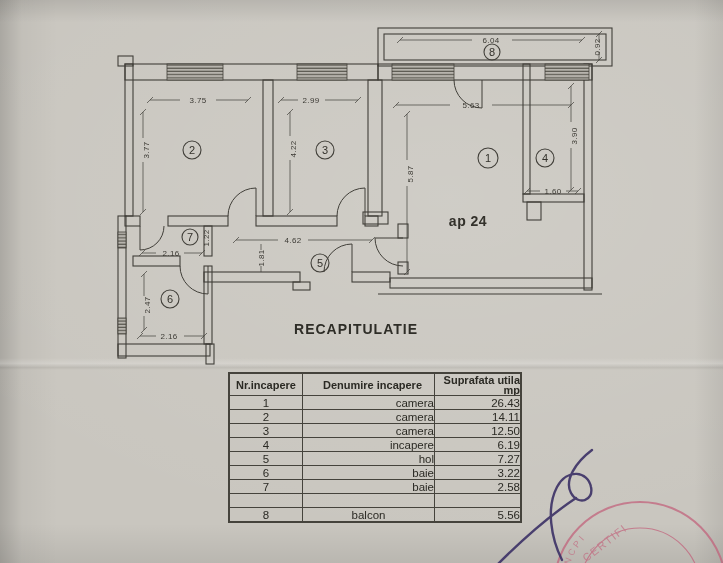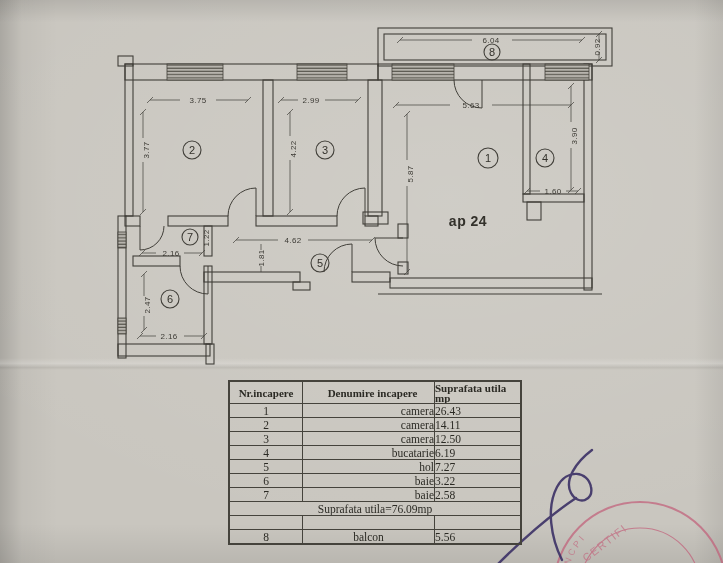--- a/index.html
+++ b/index.html
@@ -23,35 +23,34 @@
   .ink{stroke:#413f39;fill:none}
   text{fill:#3c3a34;}
   .dim{font-size:8px;letter-spacing:.3px;}
   .roomnum{font-size:11px;fill:#33312b;}
   .aplabel{font-size:14px;font-weight:bold;fill:#33312b;letter-spacing:.5px;}
   #heading{
     position:absolute;left:206px;top:321px;width:300px;
     text-align:center;font-size:14px;font-weight:bold;color:#2e2d27;letter-spacing:1px;
   }
   #recap-table{
-    position:absolute;left:228px;top:380px;width:284px;
+    position:absolute;left:228px;top:372px;width:284px;
     border-collapse:collapse;color:#2b2a24;
     table-layout:fixed;
-    font-family:Liberation Serif, serif;
   }
   #recap-table th,#recap-table td{
     border:1px solid #45433c;
     padding:0;overflow:hidden;white-space:nowrap;
   }
   #recap-table{border:2px solid #45433c;}
   #recap-table th{font-size:11px;font-weight:bold;height:21px;line-height:10px;}
   #recap-table td{font-size:11.5px;height:13px;}
   .c-nr{width:72px;text-align:center;}
   .c-name{width:123px;text-align:right;padding-left:8px !important;}
-  .c-area{width:85px;text-align:left;}
+  .c-area{width:85px;text-align:right;}
   .total-row td{height:26px;font-size:14px;text-align:center;}
   .gap-row td{height:7px;}
   .balcony-row td{height:16px;font-size:12px;}
   .balcony-row .c-name{text-align:center;padding-left:0 !important;}
   .stamp-text{fill:#c2607a;opacity:.85;}
 </style>
 </head>
 <body>
 
 <div id="page">
@@ -207,20 +206,21 @@
       <text class="stamp-text" font-size="11" letter-spacing="1.5" transform="rotate(-38 592 578)" x="578" y="582">UTO</text>
       <text class="stamp-text" font-size="9" transform="rotate(-38 568 584)" x="562" y="588">Se</text>
     </g>
 
     <g stroke="#3c3166" stroke-width="2.4" fill="none" stroke-linecap="round" opacity=".9">
       <path d="M 592,450 C 576,462 564,480 571,493 C 578,506 594,501 591,487 C 588,471 567,468 557,487 C 546,508 551,538 562,560"></path>
       <path d="M 498,564 C 520,542 549,516 576,498"></path>
     </g>
   </svg>
 
+  <div id="heading">RECAPITULATIE</div>
 
   <table id="recap-table">
     <thead>
       <tr>
         <th class="c-nr">Nr.incapere</th>
         <th class="c-name" style="text-align:center;padding-left:0">Denumire incapere</th>
         <th class="c-area">
           <div>Suprafata utila</div>
           <div>mp</div>
         </th>
@@ -237,40 +237,37 @@
         <td class="c-name">camera</td>
         <td class="c-area">14.11</td>
       </tr>
       <tr>
         <td class="c-nr">3</td>
         <td class="c-name">camera</td>
         <td class="c-area">12.50</td>
       </tr>
       <tr>
         <td class="c-nr">4</td>
-        <td class="c-name">bucatarie</td>
+        <td class="c-name">incapere</td>
         <td class="c-area">6.19</td>
       </tr>
       <tr>
         <td class="c-nr">5</td>
         <td class="c-name">hol</td>
         <td class="c-area">7.27</td>
       </tr>
       <tr>
         <td class="c-nr">6</td>
         <td class="c-name">baie</td>
         <td class="c-area">3.22</td>
       </tr>
       <tr>
         <td class="c-nr">7</td>
         <td class="c-name">baie</td>
         <td class="c-area">2.58</td>
-      </tr>
-      <tr class="total-row">
-        <td colspan="3">Suprafata utila=76.09mp</td>
       </tr>
       <tr class="gap-row">
         <td class="c-nr"></td>
         <td class="c-name"></td>
         <td class="c-area"></td>
       </tr>
       <tr class="balcony-row">
         <td class="c-nr">8</td>
         <td class="c-name">balcon</td>
         <td class="c-area">5.56</td>

